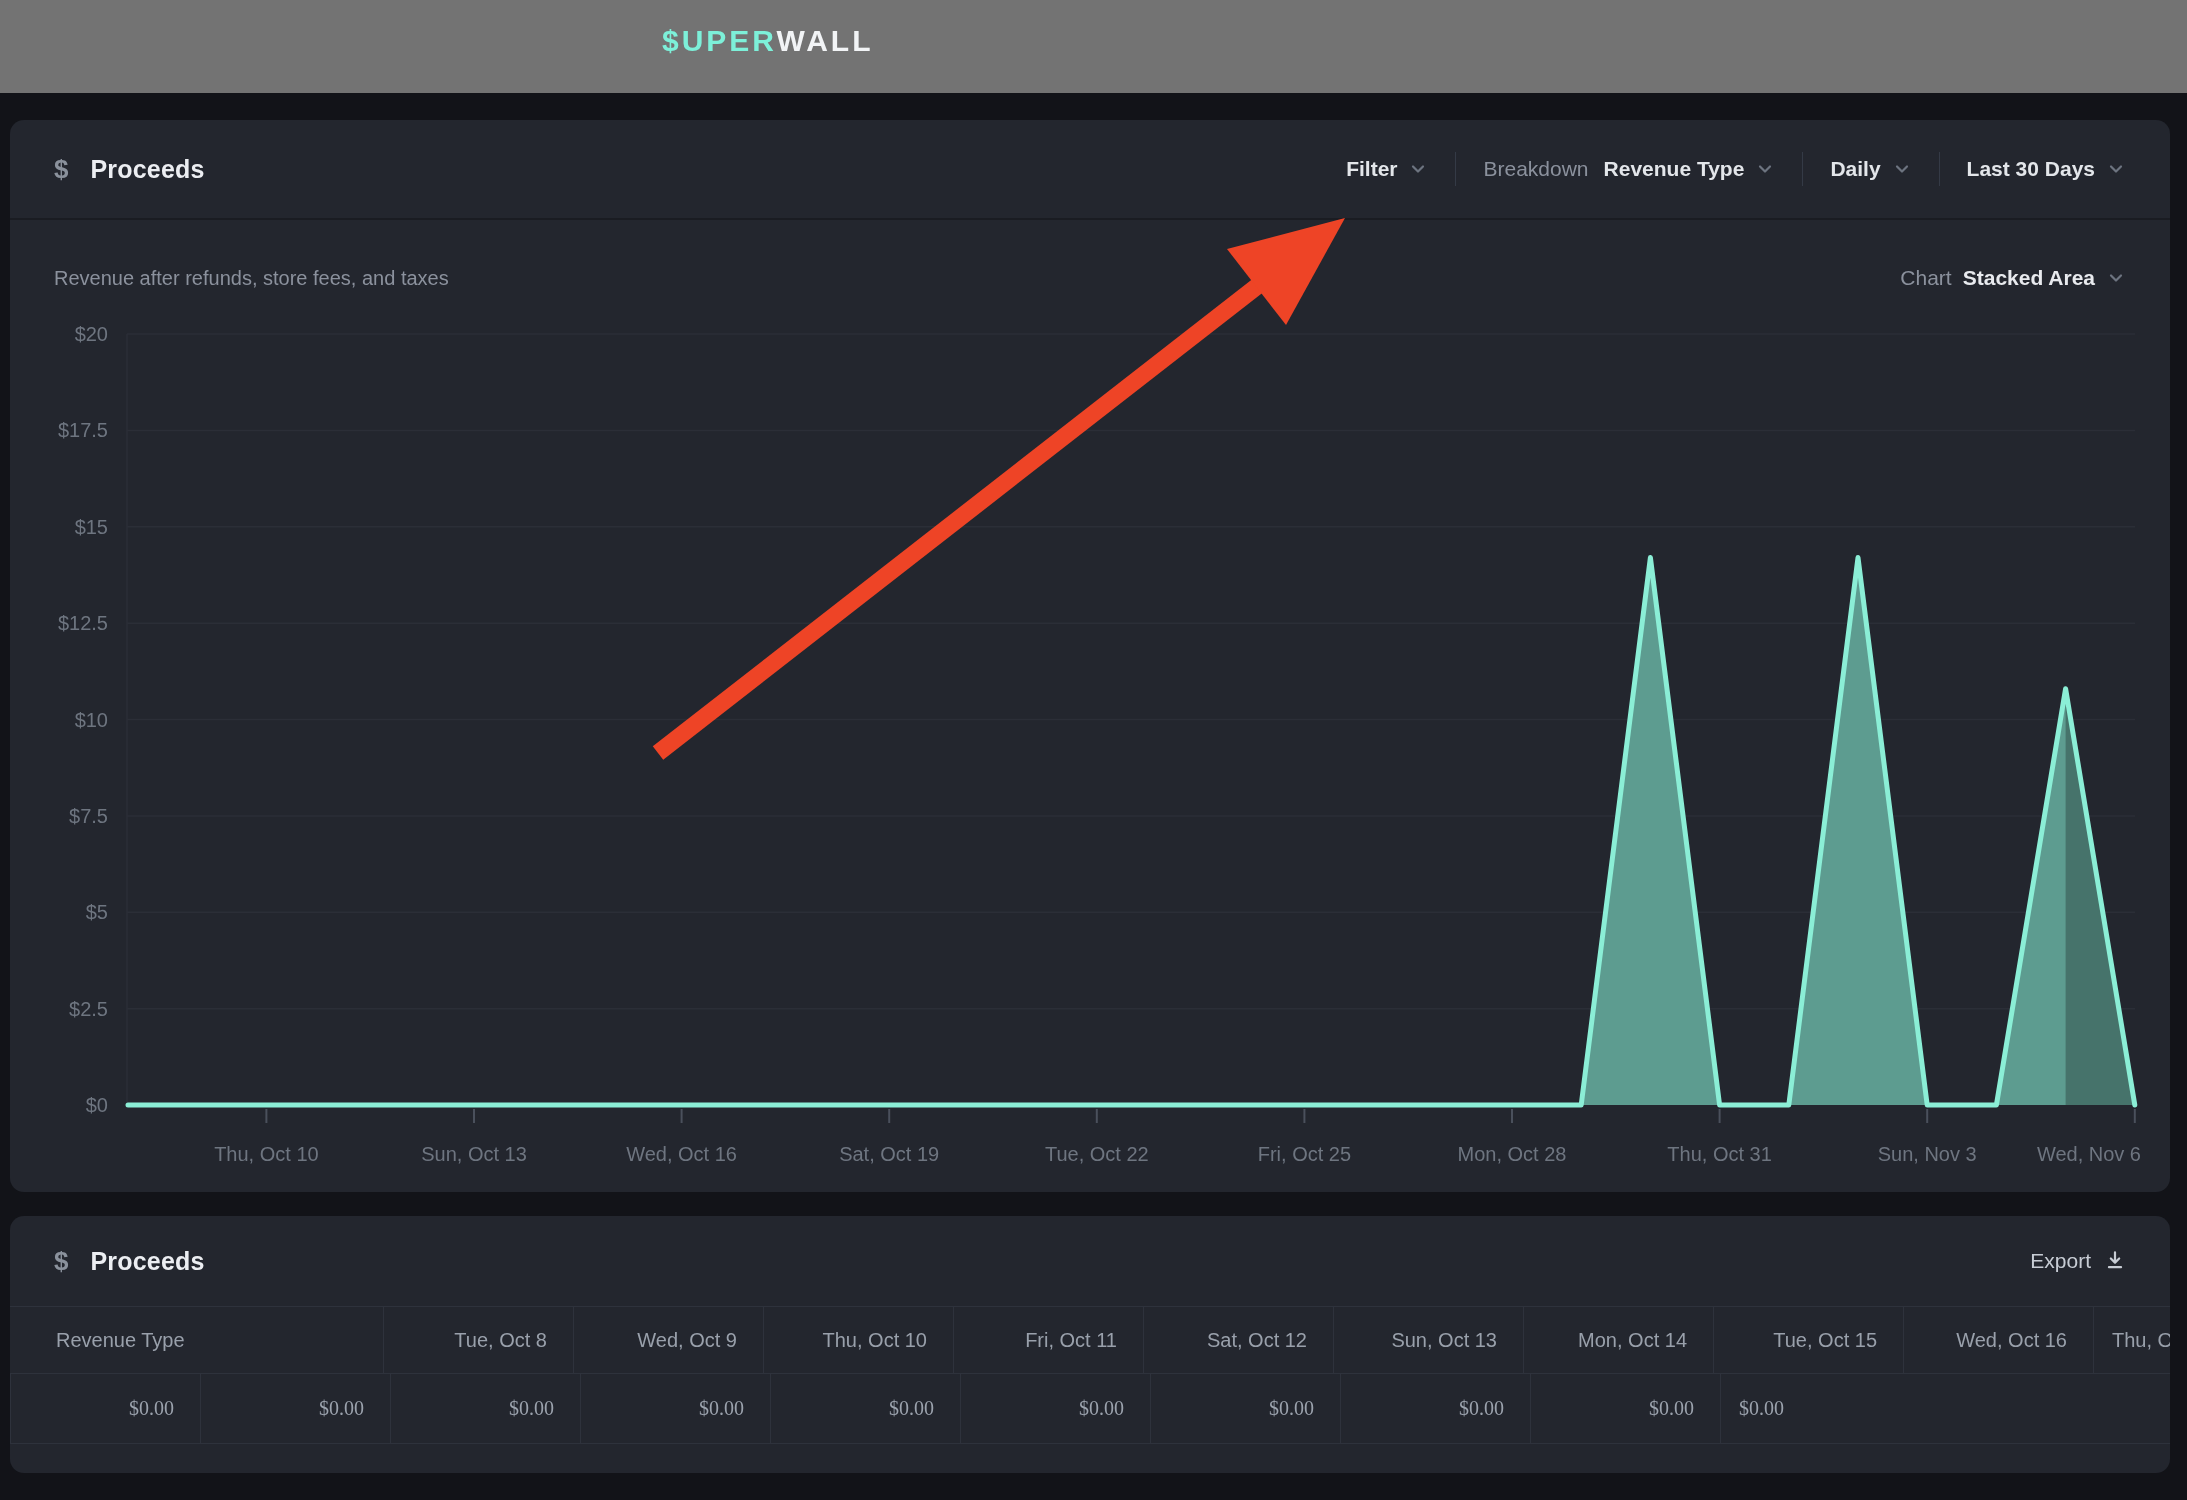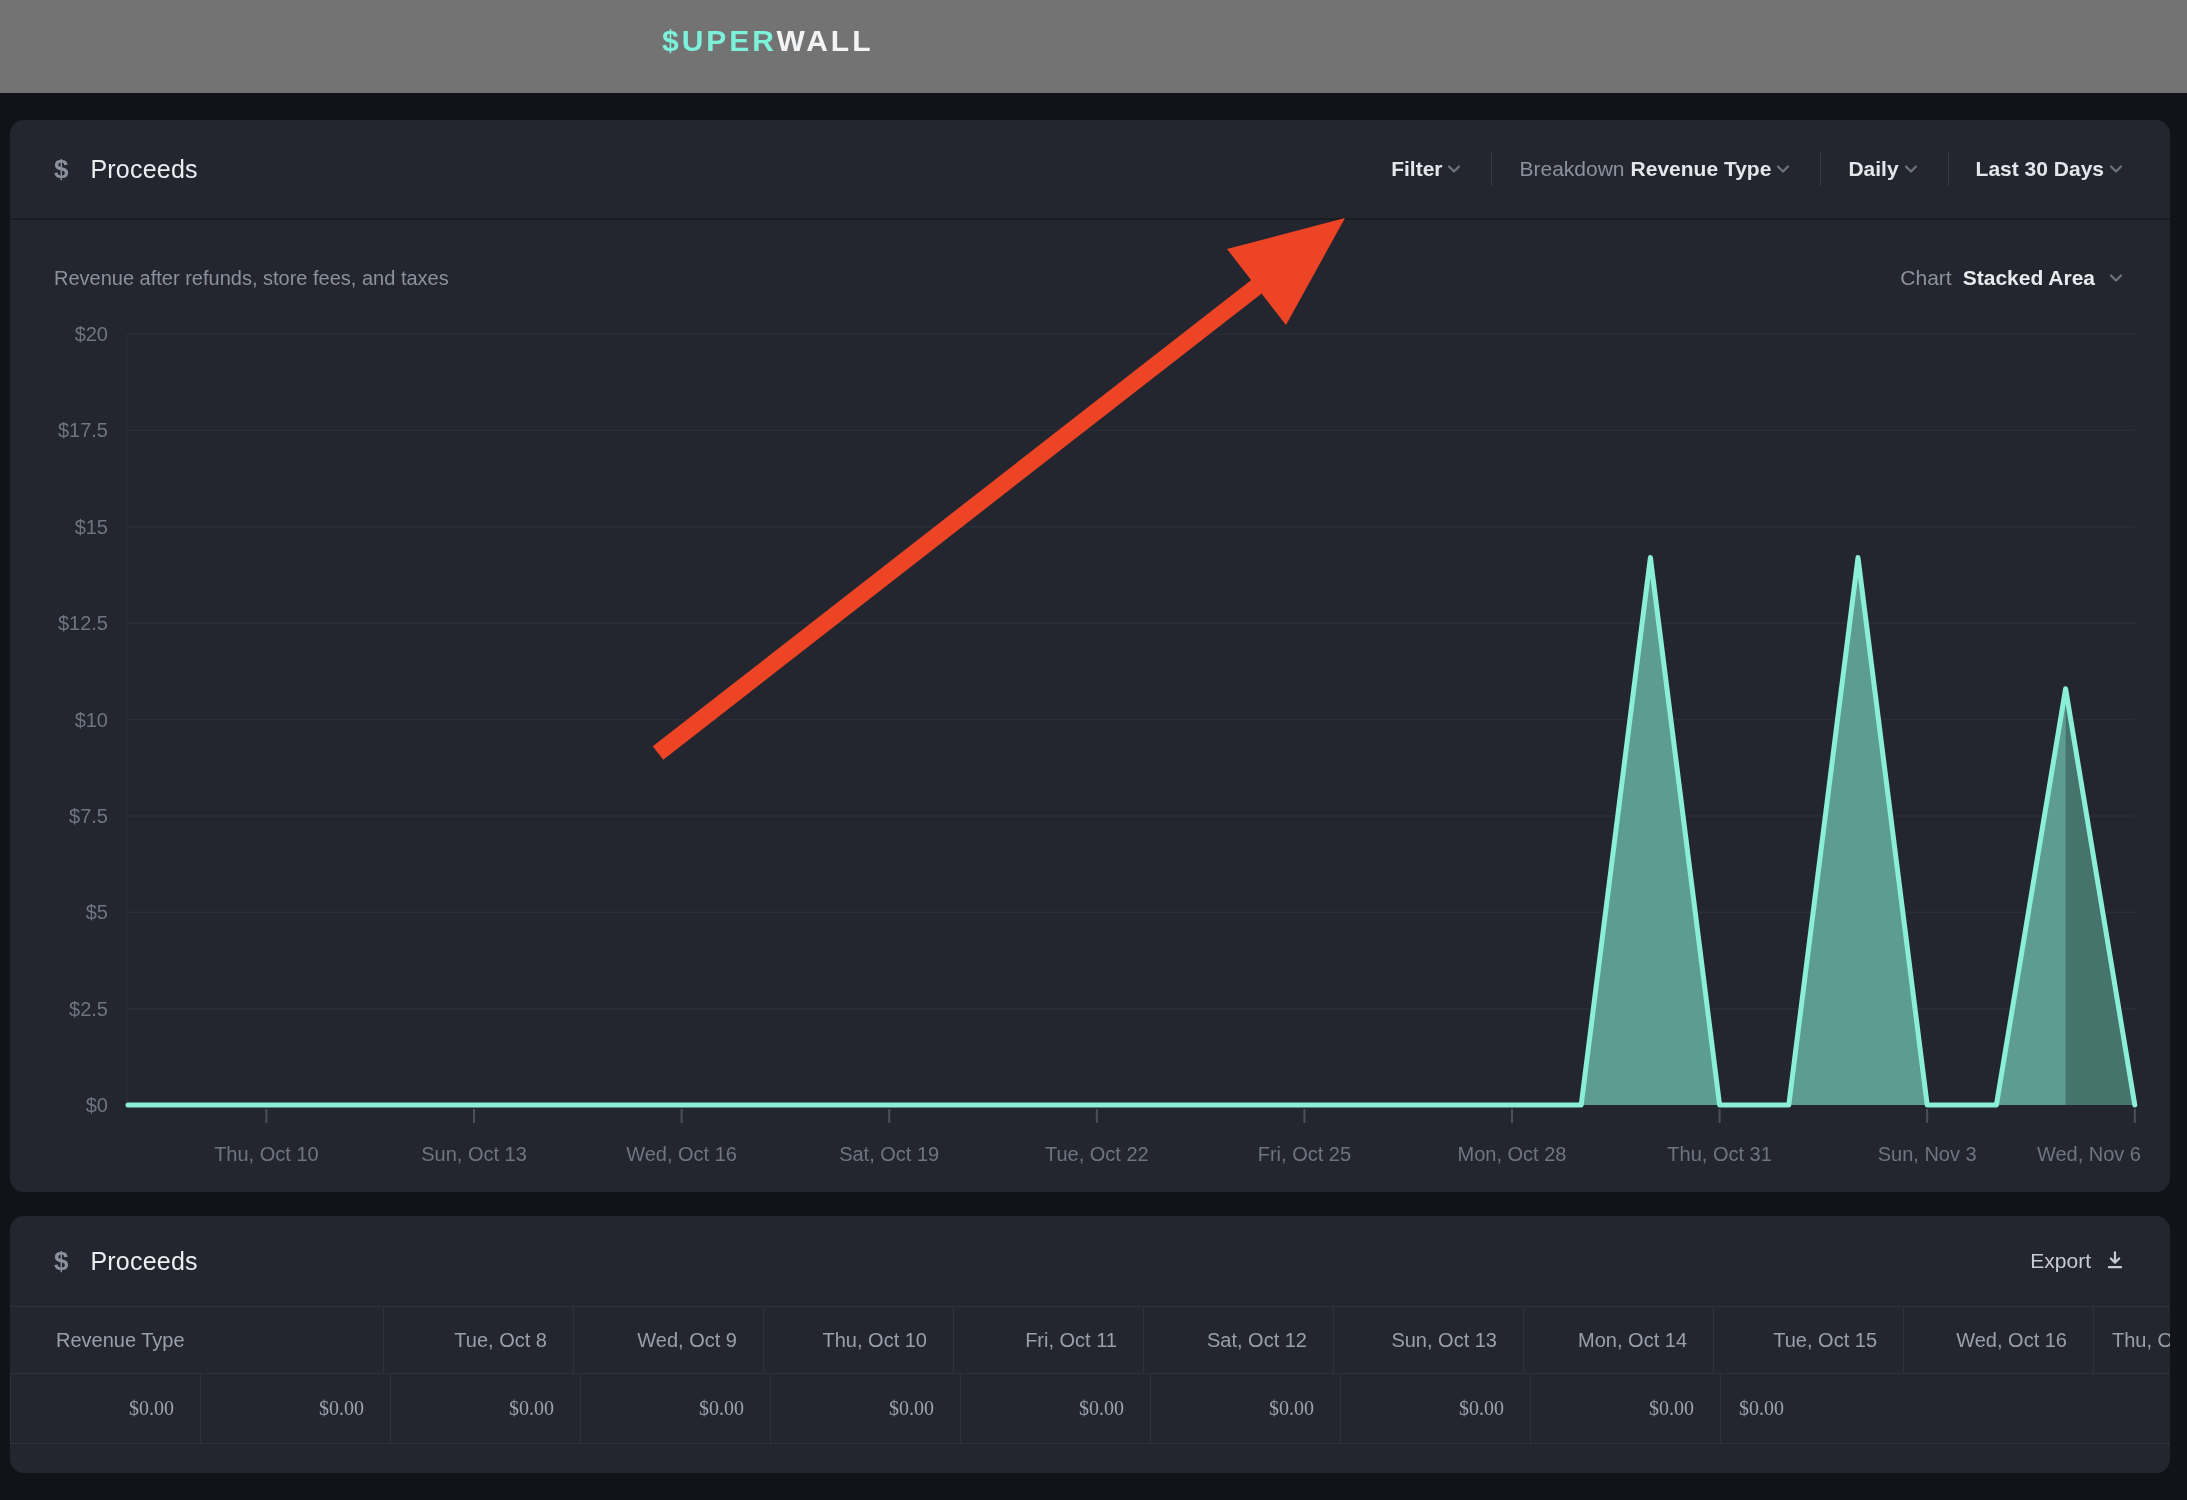--- a/index.html
+++ b/index.html
@@ -18,25 +18,25 @@
   .logo .t2 { color:#f2f4f6; }
 
   
   .card { position:absolute; left:10px; width:2160px; background:#23262e; border-radius:14px; }
   #chart-card { top:120px; height:1072px; }
   #table-card { top:1216px; height:257px; }
 
   .card-header { display:flex; align-items:center; height:100px; padding:0 44px; border-bottom:2px solid #1a1c22; }
   #table-card .card-header { height:90px; border-bottom:none; }
   .dollar { color:#8a919c; font-size:26px; font-weight:600; margin-right:22px; }
-  .card-title { font-size:25px; font-weight:400; color:#eceef2; letter-spacing:.2px; }
+  .card-title { font-size:25px; font-weight:700; color:#eceef2; letter-spacing:.2px; }
 
   
   .controls { margin-left:auto; display:flex; align-items:center; }
-  .ctrl { display:flex; align-items:center; gap:2px; font-size:21px; font-weight:600; color:#e3e6ea; cursor:pointer; white-space:nowrap; }
+  .ctrl { display:flex; align-items:center; gap:11px; font-size:21px; font-weight:600; color:#e3e6ea; cursor:pointer; white-space:nowrap; }
   .ctrl .muted { color:#8b919d; font-weight:500; margin-right:4px; }
   .vdiv { width:1px; height:34px; background:#343a46; margin:0 27px; }
   .chev { width:20px; height:20px; stroke:#6d7480; stroke-width:2.2; fill:none; stroke-linecap:round; stroke-linejoin:round; flex:none; }
 
   
   .subrow { position:absolute; top:124px; left:0; right:0; height:46px; display:flex; align-items:flex-end; padding:0 44px; }
   .subtitle { font-size:20px; color:#8b919d; }
   .chart-sel { margin-left:auto; display:flex; align-items:center; gap:11px; font-size:21px; cursor:pointer; }
   .chart-sel .lbl { color:#8b919d; }
   .chart-sel .val { color:#e8eaee; font-weight:600; }

